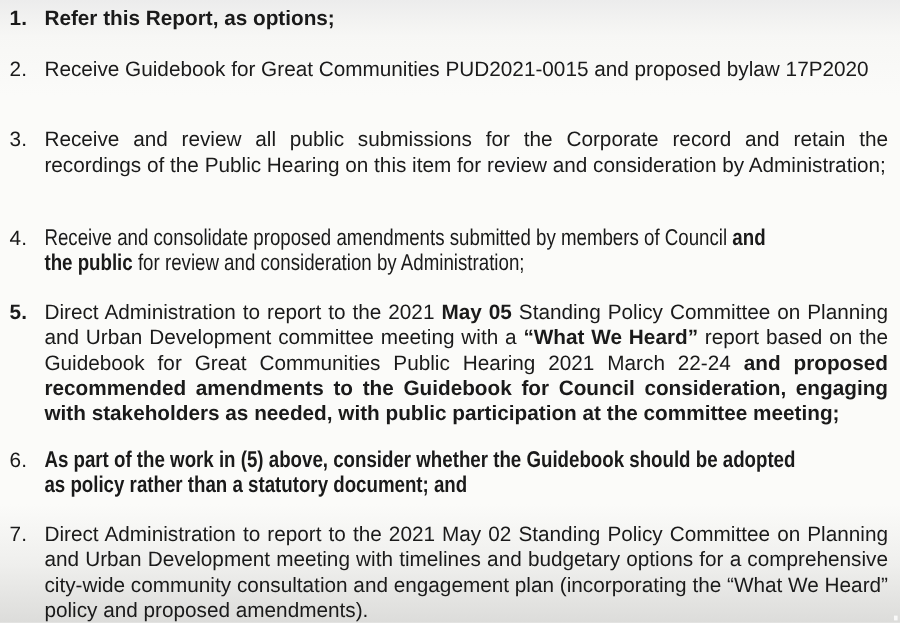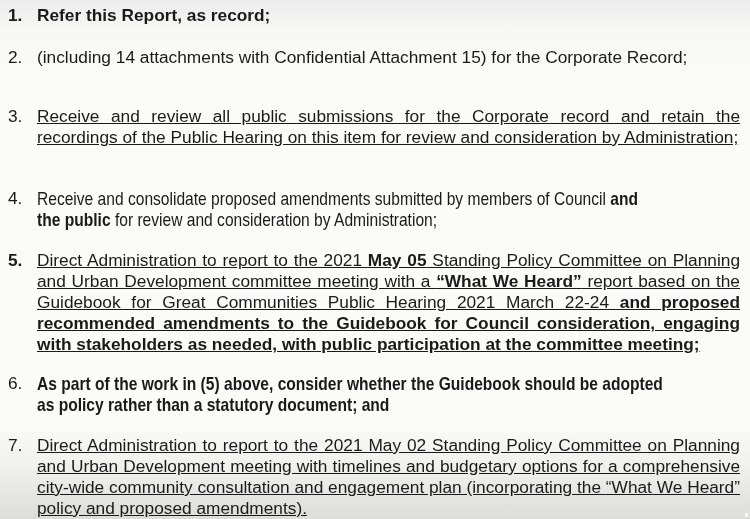--- a/index.html
+++ b/index.html
@@ -36,21 +36,20 @@
     }
     .body {
       position: absolute;
       left: 37px;
       right: 10px;
       top: 0;
     }
     .justify {
       text-align: justify;
       text-align-last: left;
-      text-decoration: underline;
     }
     .bold { font-weight: bold; }
     .narrow-wrap {
       position: absolute;
       left: 37px;
       top: 0;
       width: 862px;
       transform: scaleX(0.82);
       transform-origin: left top;
     }
@@ -64,27 +63,27 @@
       opacity: 0.8;
     }
   </style>
 </head>
 <body>
 
 <div class="doc">
 
   <div class="item" style="top:5px;">
     <span class="num bold">1.</span>
-    <span class="body bold">Refer this Report, as record;</span>
+    <span class="body bold">Refer this Report, as options;</span>
   </div>
 
   <div class="item" style="top:47px;">
     <span class="num">2.</span>
     <div class="body" style="white-space:nowrap;">
-      <div>(including 14 attachments with Confidential Attachment 15) for the Corporate Record;</div>
+      <div>Receive Guidebook for Great Communities PUD2021-0015 and proposed bylaw 17P2020</div>
     </div>
   </div>
 
   <div class="item" style="top:106px;">
     <span class="num">3.</span>
     <div class="body justify">Receive and review all public submissions for the Corporate record and retain the recordings of the Public Hearing on this item for review and consideration by Administration;</div>
   </div>
 
   <div class="item" style="top:188px;">
     <span class="num">4.</span>

